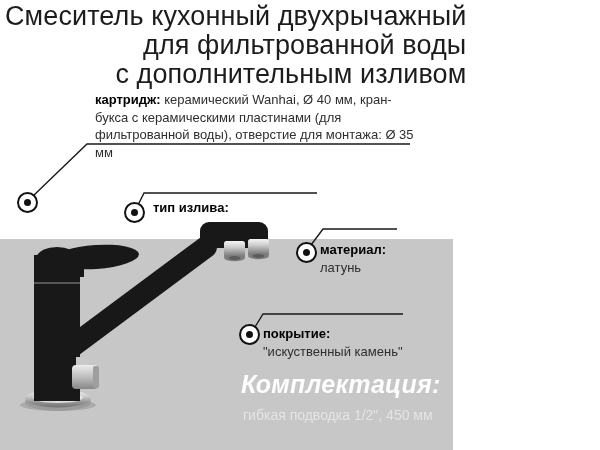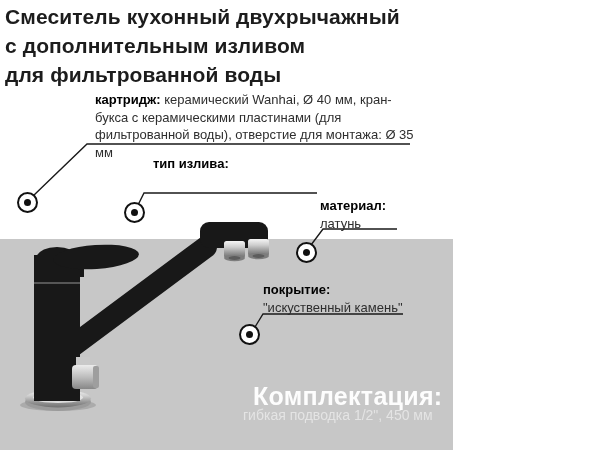--- a/index.html
+++ b/index.html
@@ -10,68 +10,69 @@
     --white:#ffffff;
   }
   html,body{margin:0;padding:0;background:#fff;}
   .canvas{
     position:relative;width:600px;height:450px;overflow:hidden;background:#fff;
     font-family:"Liberation Sans", sans-serif;
   }
   
   .title{
     position:absolute;left:5px;top:2px;margin:0;
-    font-size:21px;line-height:29px;font-weight:700;color:var(--ink);
+    font-size:27px;line-height:29px;font-weight:400;color:var(--ink);
     letter-spacing:.1px;
+    text-align:right;
   }
   .title span{display:block;}
   
   .panel{position:absolute;left:0;top:239px;width:453px;height:211px;background:var(--panel);z-index:1;}
   
   .faucet{position:absolute;left:0;top:215px;z-index:2;}
   
   .lines{position:absolute;left:0;top:0;z-index:3;pointer-events:none;}
   
   .callout{position:absolute;z-index:4;font-size:13px;line-height:17.5px;color:var(--body-text);}
   .callout .lbl{font-weight:bold;color:#000000;}
-  .callout.stacked .lbl{display:block;}
+  .callout.stacked .lbl{display:block;margin-top:44px;}
   .callout.stacked .val{display:block;white-space:nowrap;}
   .co-cartridge{left:95px;top:91px;width:322px;}
   .co-spout{left:153px;top:155px;}
   .co-material{left:320px;top:197px;}
   .co-coating{left:263px;top:281px;}
   
   .dot{
     position:absolute;z-index:5;width:17px;height:17px;border:2px solid #111;border-radius:50%;
     background:#fff;display:flex;align-items:center;justify-content:center;box-sizing:content-box;
   }
   .dot i{width:7px;height:7px;background:#111;border-radius:50%;}
   .dot-cartridge{left:17px;top:192px;}
   .dot-spout{left:124px;top:202px;}
   .dot-material{left:296px;top:242px;}
   .dot-coating{left:239px;top:324px;}
   
   .pkg-heading{
-    position:absolute;left:241px;top:370px;z-index:4;margin:12px;
-    font-size:25px;font-weight:800;color:#fdfdfd;letter-spacing:.3px;
+    position:absolute;left:241px;top:370px;z-index:4;margin:0;
+    font-size:25px;font-weight:800;color:#fdfdfd;letter-spacing:.3px;font-style:italic;
   }
   .pkg-item{
     position:absolute;left:243px;top:407px;z-index:4;
     font-size:14px;color:#e4e4e4;
   }
 </style>
 </head>
 <body>
 
 <div class="canvas">
 
   <h1 class="title">
     <span>Смеситель кухонный двухрычажный</span>
+    <span>для фильтрованной воды</span>
     <span>с дополнительным изливом</span>
-    <span>для фильтрованной воды</span>
   </h1>
 
   <div class="panel"></div>
 
   <svg class="faucet" width="300" height="205" viewBox="0 0 300 205">
     <defs>
       <linearGradient id="chromeV" x1="0" y1="0" x2="0" y2="1">
         <stop offset="0" stop-color="#f5f5f5"></stop>
         <stop offset="0.35" stop-color="#cfcfcf"></stop>
         <stop offset="0.75" stop-color="#8f8f8f"></stop>

